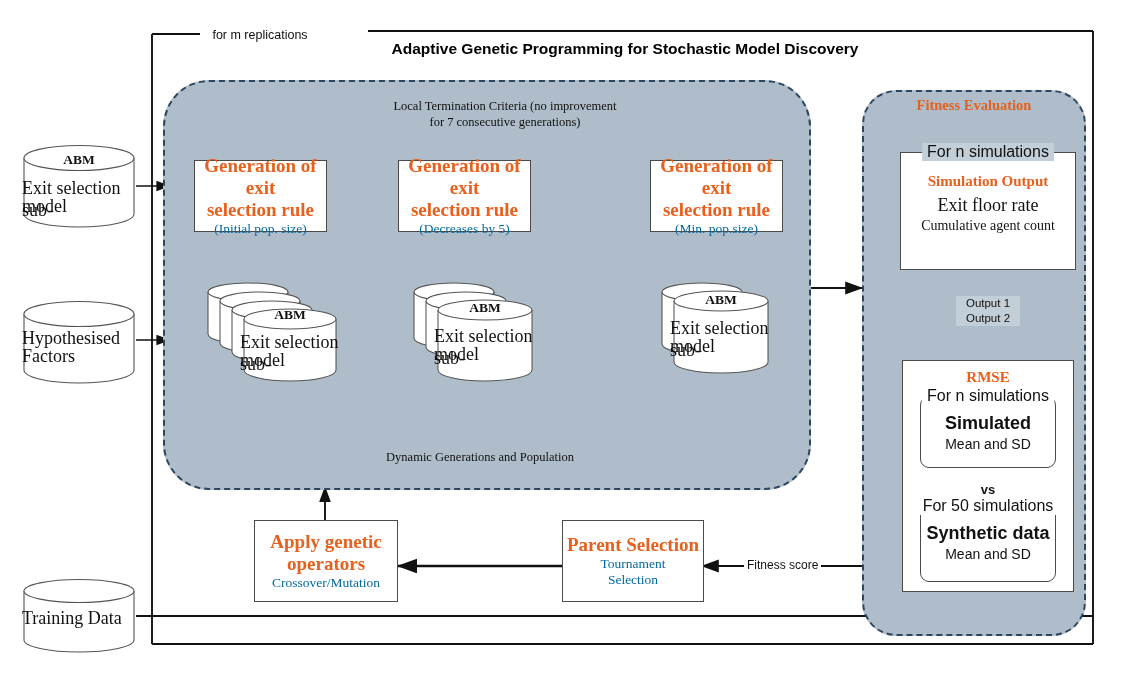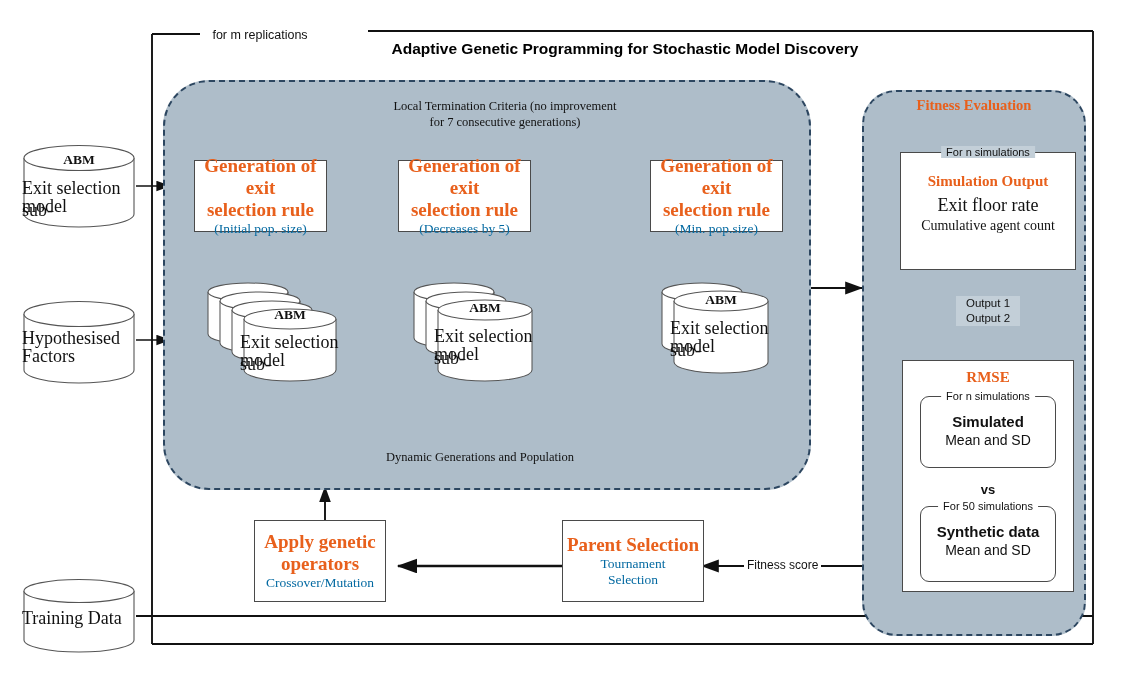--- a/index.html
+++ b/index.html
@@ -30,25 +30,25 @@
   .panel{background:#aebdc9;border:2.6px dashed #2c4660;}
   .panel-main{border-radius:46px;}
   .panel-fit{border-radius:34px;}
   .paneltitle{color:#E8601C;font-weight:bold;font-size:14.5px;text-align:center;}
 
   
   .fset{position:absolute;box-sizing:border-box;background:#ffffff;
         border:1.2px solid #4a4a4a;}
   .fset-round{border-radius:9px;}
   .legend{position:absolute;font-family:"Liberation Sans", sans-serif;
-          font-size:11px;color:#111;background:#ffffff;padding:0 5px;
+          font-size:16px;color:#111;background:#ffffff;padding:0 5px;
           white-space:nowrap;transform:translate(-50%,-50%);}
   .legend-grey{background:#c3cfd8;}
   .fs-bold-sans{font-family:"Liberation Sans", sans-serif;font-weight:bold;
-                font-size:15px;color:#111;text-align:center;}
+                font-size:18px;color:#111;text-align:center;}
   .fs-sans{font-family:"Liberation Sans", sans-serif;font-size:14px;
            color:#111;text-align:center;}
 
   
   .cyl{position:absolute;}
   .cyl svg{position:absolute;left:0;top:0;}
   .cyl .cyltext{position:absolute;left:0;right:0;text-align:left;
                 font-size:18px;color:#111;line-height:1.2;}
   .cyl .cylcap{position:absolute;left:0;right:0;text-align:center;
                font-weight:bold;font-size:13.5px;color:#111;}
@@ -285,21 +285,21 @@
   <div class="abs vslbl" style="left:920px;top:482px;width:136px;">vs</div>
 
   <div class="fset fset-round" style="left:920px;top:506px;width:136px;height:76px;">
     <div style="padding-top:16px;">
       <div class="fs-bold-sans">Synthetic data</div>
       <div class="fs-sans" style="margin-top:2px;">Mean and SD</div>
     </div>
   </div>
   <div class="legend" style="left:988px;top:506px;">For 50 simulations</div>
 
-  <div class="abs pbox" style="left:254px;top:520px;width:132px;height:82px;">
+  <div class="abs pbox" style="left:254px;top:520px;width:144px;height:82px;">
     <div class="ttl">Apply genetic</div>
     <div class="ttl">operators</div>
     <div class="sub">Crossover/Mutation</div>
   </div>
 
   <div class="abs pbox" style="left:562px;top:520px;width:142px;height:82px;">
     <div class="ttl">Parent Selection</div>
     <div class="sub">Tournament</div>
     <div class="sub">Selection</div>
   </div>

